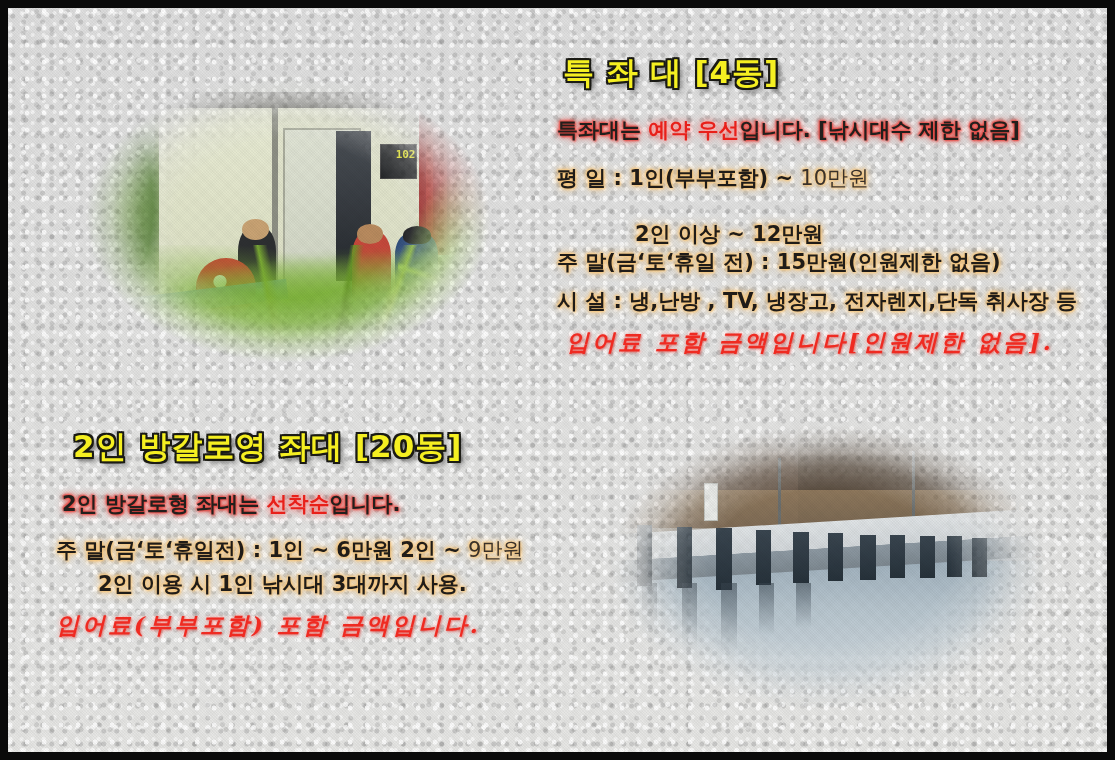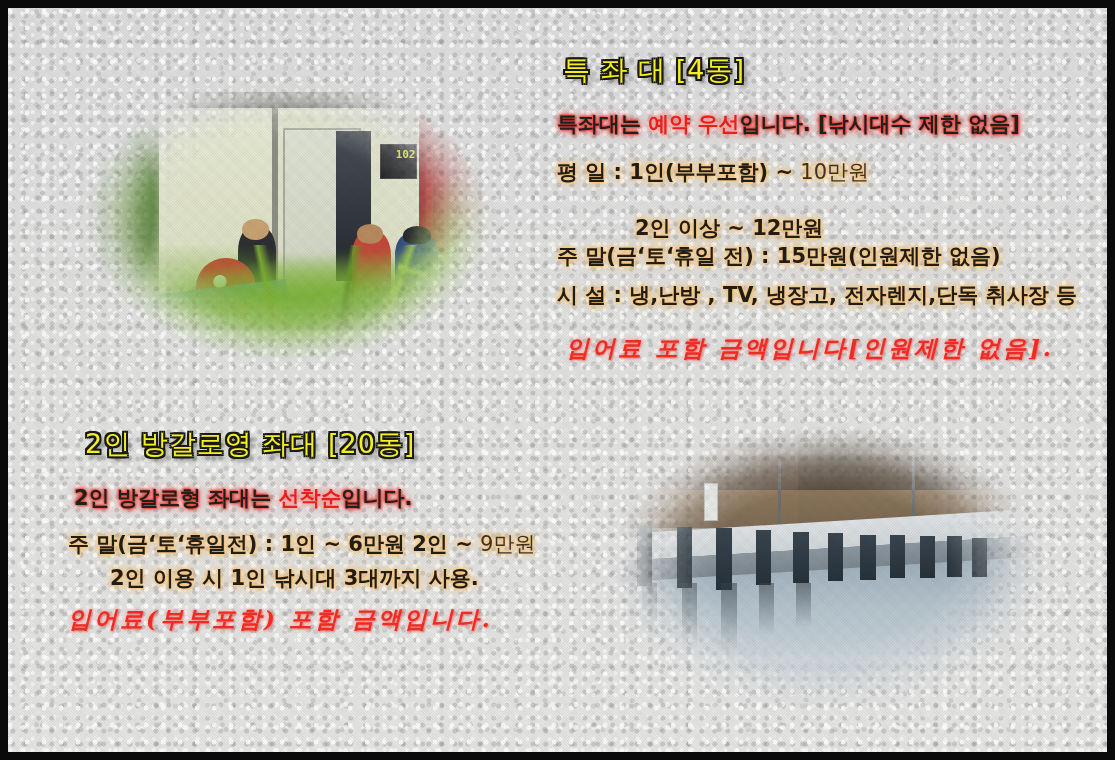--- a/index.html
+++ b/index.html
@@ -105,22 +105,22 @@
   .p-hut { position:absolute; top:36%; width:3.1%; height:19%; background:linear-gradient(180deg,#39454f,#26313a); }
   .p-ref { position:absolute; top:55%; width:3.1%; height:22%; background:linear-gradient(180deg,rgba(57,69,79,.55),rgba(57,69,79,0)); }
   .p-sign { position:absolute; left:25%; top:24%; width:2.4%; height:11%; background:#e9ebe8; border:1px solid #b9bcb6; }
   .p-pole { position:absolute; width:0.5%; background:#6b6f6e; }
 
   
   .block { position: absolute; z-index: 5; }
   .line { white-space: nowrap; }
 
   .ttl {
-    font-weight: normal;
-    font-size: 27px;
+    font-weight: bold;
+    font-size: 31px;
     letter-spacing: 1px;
     color: #f5ef21;
     text-shadow:
       -2px -2px 0 #1a1a14, 2px -2px 0 #1a1a14, -2px 2px 0 #1a1a14, 2px 2px 0 #1a1a14,
       0 -2px 0 #1a1a14, 0 2px 0 #1a1a14, -2px 0 0 #1a1a14, 2px 0 0 #1a1a14,
       4px 4px 5px rgba(0,0,0,.55);
   }
   .sub {
     font-weight: bold;
     font-size: 21px;
@@ -152,23 +152,23 @@
   }
 
   
   #blk-special { left: 549px; top: 44px; }
   #blk-special .ttl { margin-left: 6px; }
   #blk-special .sub { margin-top: 22px; }
   #blk-special .l1 { margin-top: 20px; }
   #blk-special .l2 { margin-top: 28px; margin-left: 78px; }
   #blk-special .l3 { }
   #blk-special .l4 { margin-top: 11px; }
-  #blk-special .script { margin-top: 24px; margin-left: 9px; }
-
-  #blk-bungalow { left: 60px; top: 418px; }
+  #blk-special .script { margin-top: 12px; margin-left: 9px; }
+
+  #blk-bungalow { left: 48px; top: 418px; }
   #blk-bungalow .ttl { margin-left: 17px; }
   #blk-bungalow .sub { margin-top: 22px; margin-left: 6px; }
   #blk-bungalow .l1 { margin-top: 18px; margin-left: 2px; }
   #blk-bungalow .l2 { margin-top: 18px; margin-left: 0px; }
   #blk-bungalow .l3 { margin-top: 8px; margin-left: 42px; }
   #blk-bungalow .l4 { margin-top: 6px; margin-left: 42px; }
   #blk-bungalow .l5 { margin-top: 6px; margin-left: 48px; }
   #blk-bungalow .script { margin-top: 12px; margin-left: 0px; }
 </style>
 </head>

